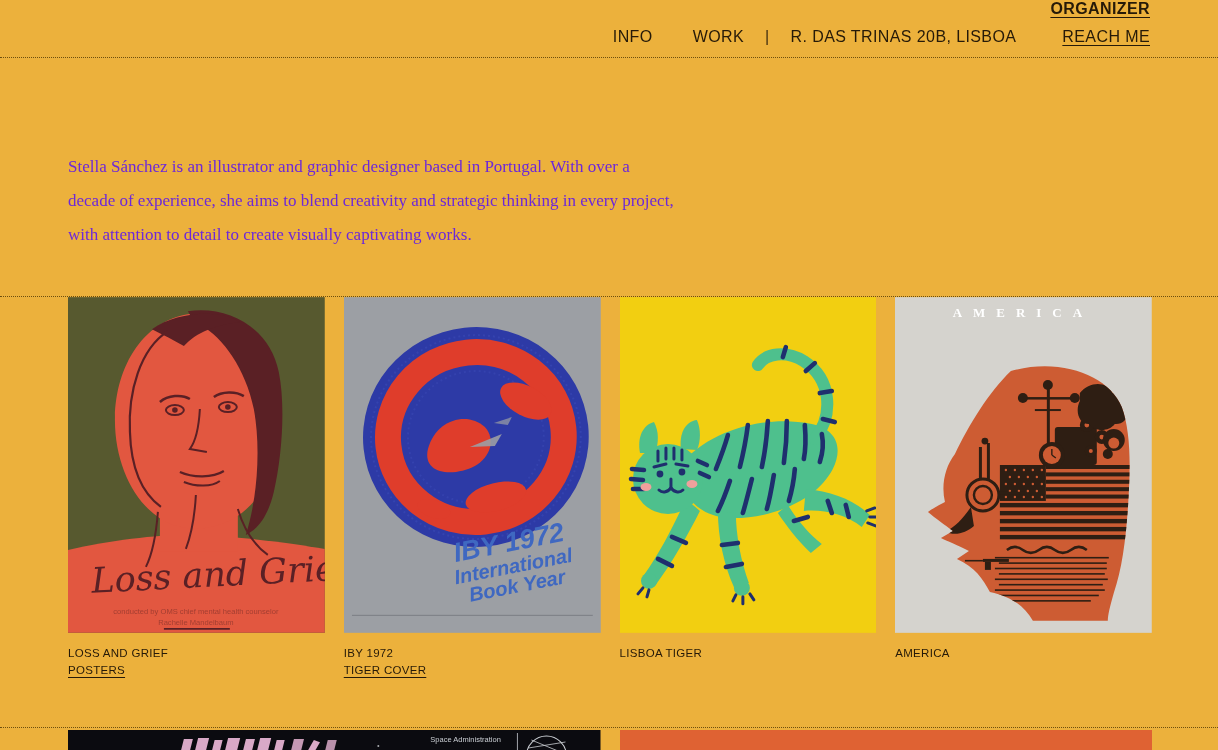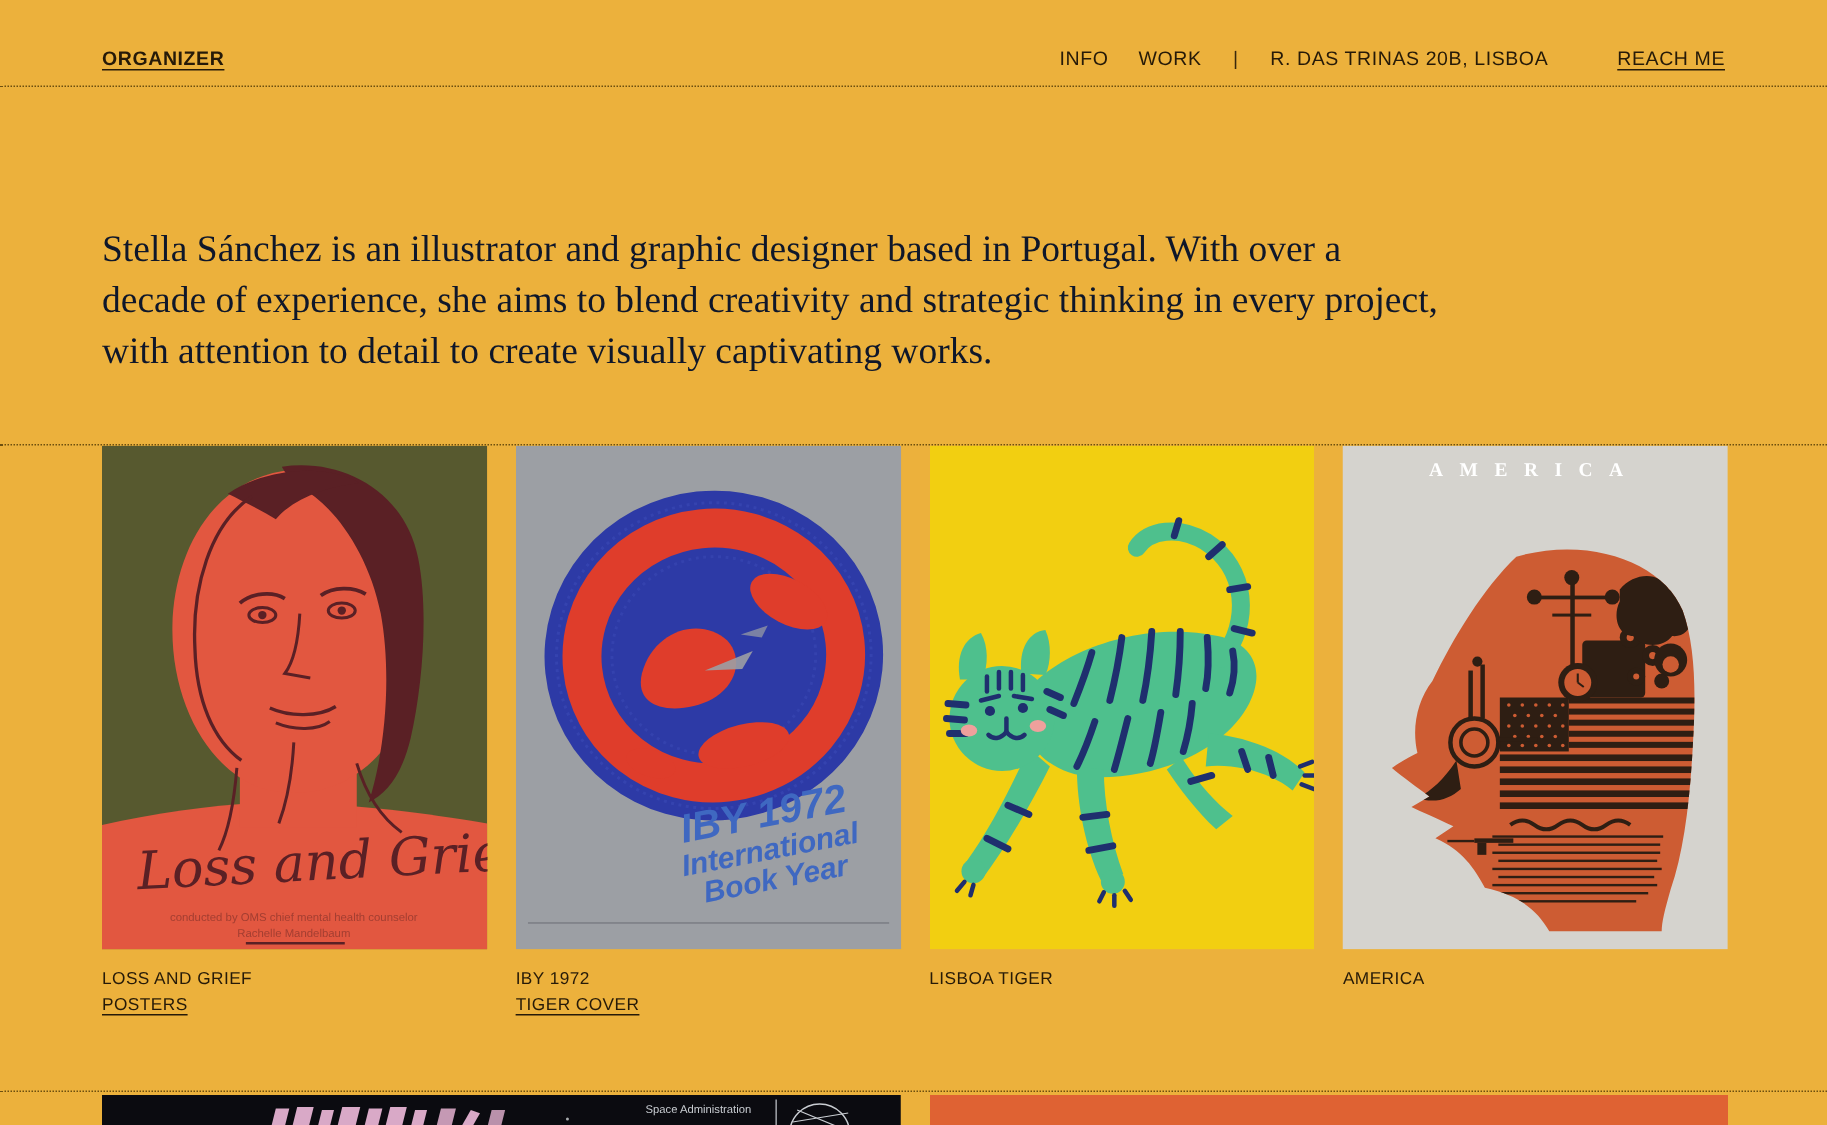--- a/index.html
+++ b/index.html
@@ -12,35 +12,35 @@
     overflow:hidden;
     -webkit-font-smoothing:antialiased;
   }
 
   
   .header {
     position:absolute; top:0; left:0; right:0; height:58px;
     display:flex; align-items:flex-end; justify-content:space-between;
     padding:0 68px 11px 68px;
     border-bottom:1px dotted rgba(78,55,4,0.8);
-    font-size:13px; letter-spacing:0.4px;
+    font-size:16px; letter-spacing:0.4px;flex-direction:column;
   }
   .brand { font-weight:bold; text-decoration:underline; text-underline-offset:3px; text-decoration-thickness:1px; cursor:pointer; }
   .nav { display:flex; align-items:flex-end; }
   .nav > * { cursor:default; }
   .nav-link { cursor:pointer; }
   .nav .sep { margin:0 21px; opacity:0.9; }
-  .nav .gap-s { margin-left:20px; }
+  .nav .gap-s { margin-left:40px; }
   .nav .reach { margin-left:46px; text-decoration:underline; text-underline-offset:3px; text-decoration-thickness:1px; cursor:pointer; }
 
   
   .intro {
     position:absolute; left:68px; top:150px; width:1100px;
     font-family:"Liberation Serif", serif;
-    font-size:25px; line-height:34px; color:#0f172a;
+    font-size:17px; line-height:34px; color:#6d28d9;
   }
 
   
   .grid {
     position:absolute; left:0; right:0; top:296px;
     border-top:1px dotted rgba(78,55,4,0.8);
     padding:0 66px 0 68px;
     display:grid; grid-template-columns:repeat(4,1fr); column-gap:19px;
   }
   .card { display:block; }

